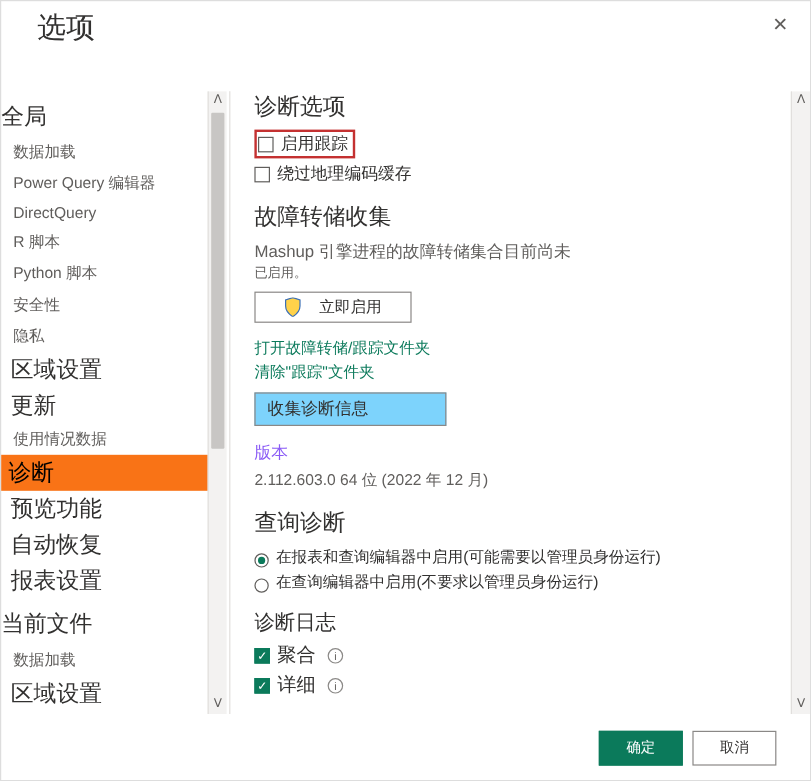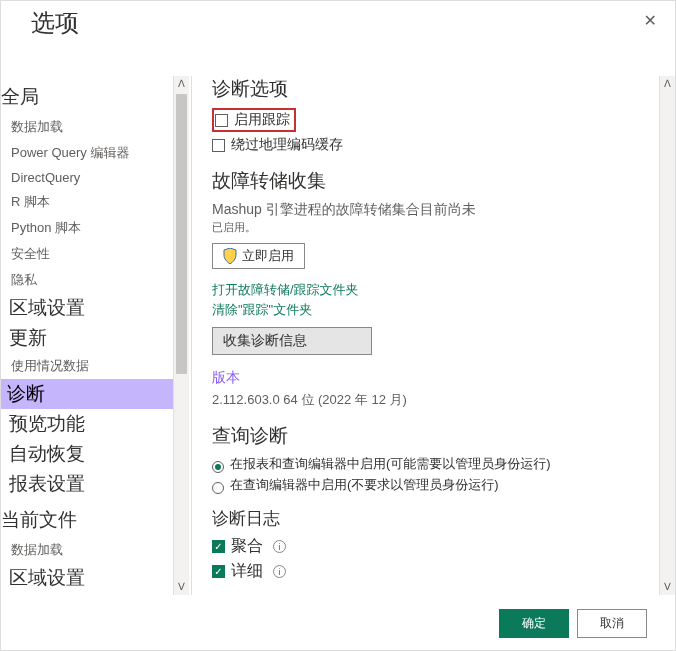--- a/index.html
+++ b/index.html
@@ -49,21 +49,21 @@
     margin-bottom: 4px;
   }
   .nav-item {
     font-size: 13px;
     color: #605e5c;
     padding: 4px 0 4px 10px;
     cursor: pointer;
     white-space: nowrap;
   }
   .nav-item.selected {
-    background: #c4b5fd;
+    background: #f97316;
     color: #000;
     font-size: 19px;
     font-weight: 400;
     padding: 2px 0 2px 8px;
     margin-left: -2px;
   }
   .nav-item.big {
     font-size: 19px;
     font-weight: 300;
     color: #323130;
@@ -145,23 +145,23 @@
     margin-bottom: 2px;
   }
   .subdesc-small {
     font-size: 11px;
     color: #605e5c;
     margin-bottom: 8px;
   }
   .btn-outline {
     display: inline-flex;
     align-items: center;
-    gap: 5px;
+    gap: 15px;
     border: 1px solid #8a8886;
-    padding: 3px 10px;
+    padding: 3px 24px;
     font-size: 13px;
     color: #323130;
     background: #fff;
     cursor: pointer;
     margin-bottom: 10px;
   }
   .shield {
     width: 14px; height: 16px;
     display: inline-block;
   }
@@ -172,21 +172,21 @@
     cursor: pointer;
   }
   .input-like {
     border: 1px solid #8a8886;
     padding: 4px 10px;
     font-size: 14px;
     color: #323130;
     width: 160px;
     margin-top: 8px;
     margin-bottom: 14px;
-    background: #e5e5e5;
+    background: #7dd3fc;
   }
   .version-lbl { font-size: 14px; color: #8b5cf6; margin-bottom: 4px; }
   .version-val { font-size: 13px; color: #605e5c; margin-bottom: 14px; }
   .radio-row {
     display: flex;
     align-items: flex-end;
     gap: 6px;
     margin: 3px 0;
     font-size: 13px;
     color: #323130;

